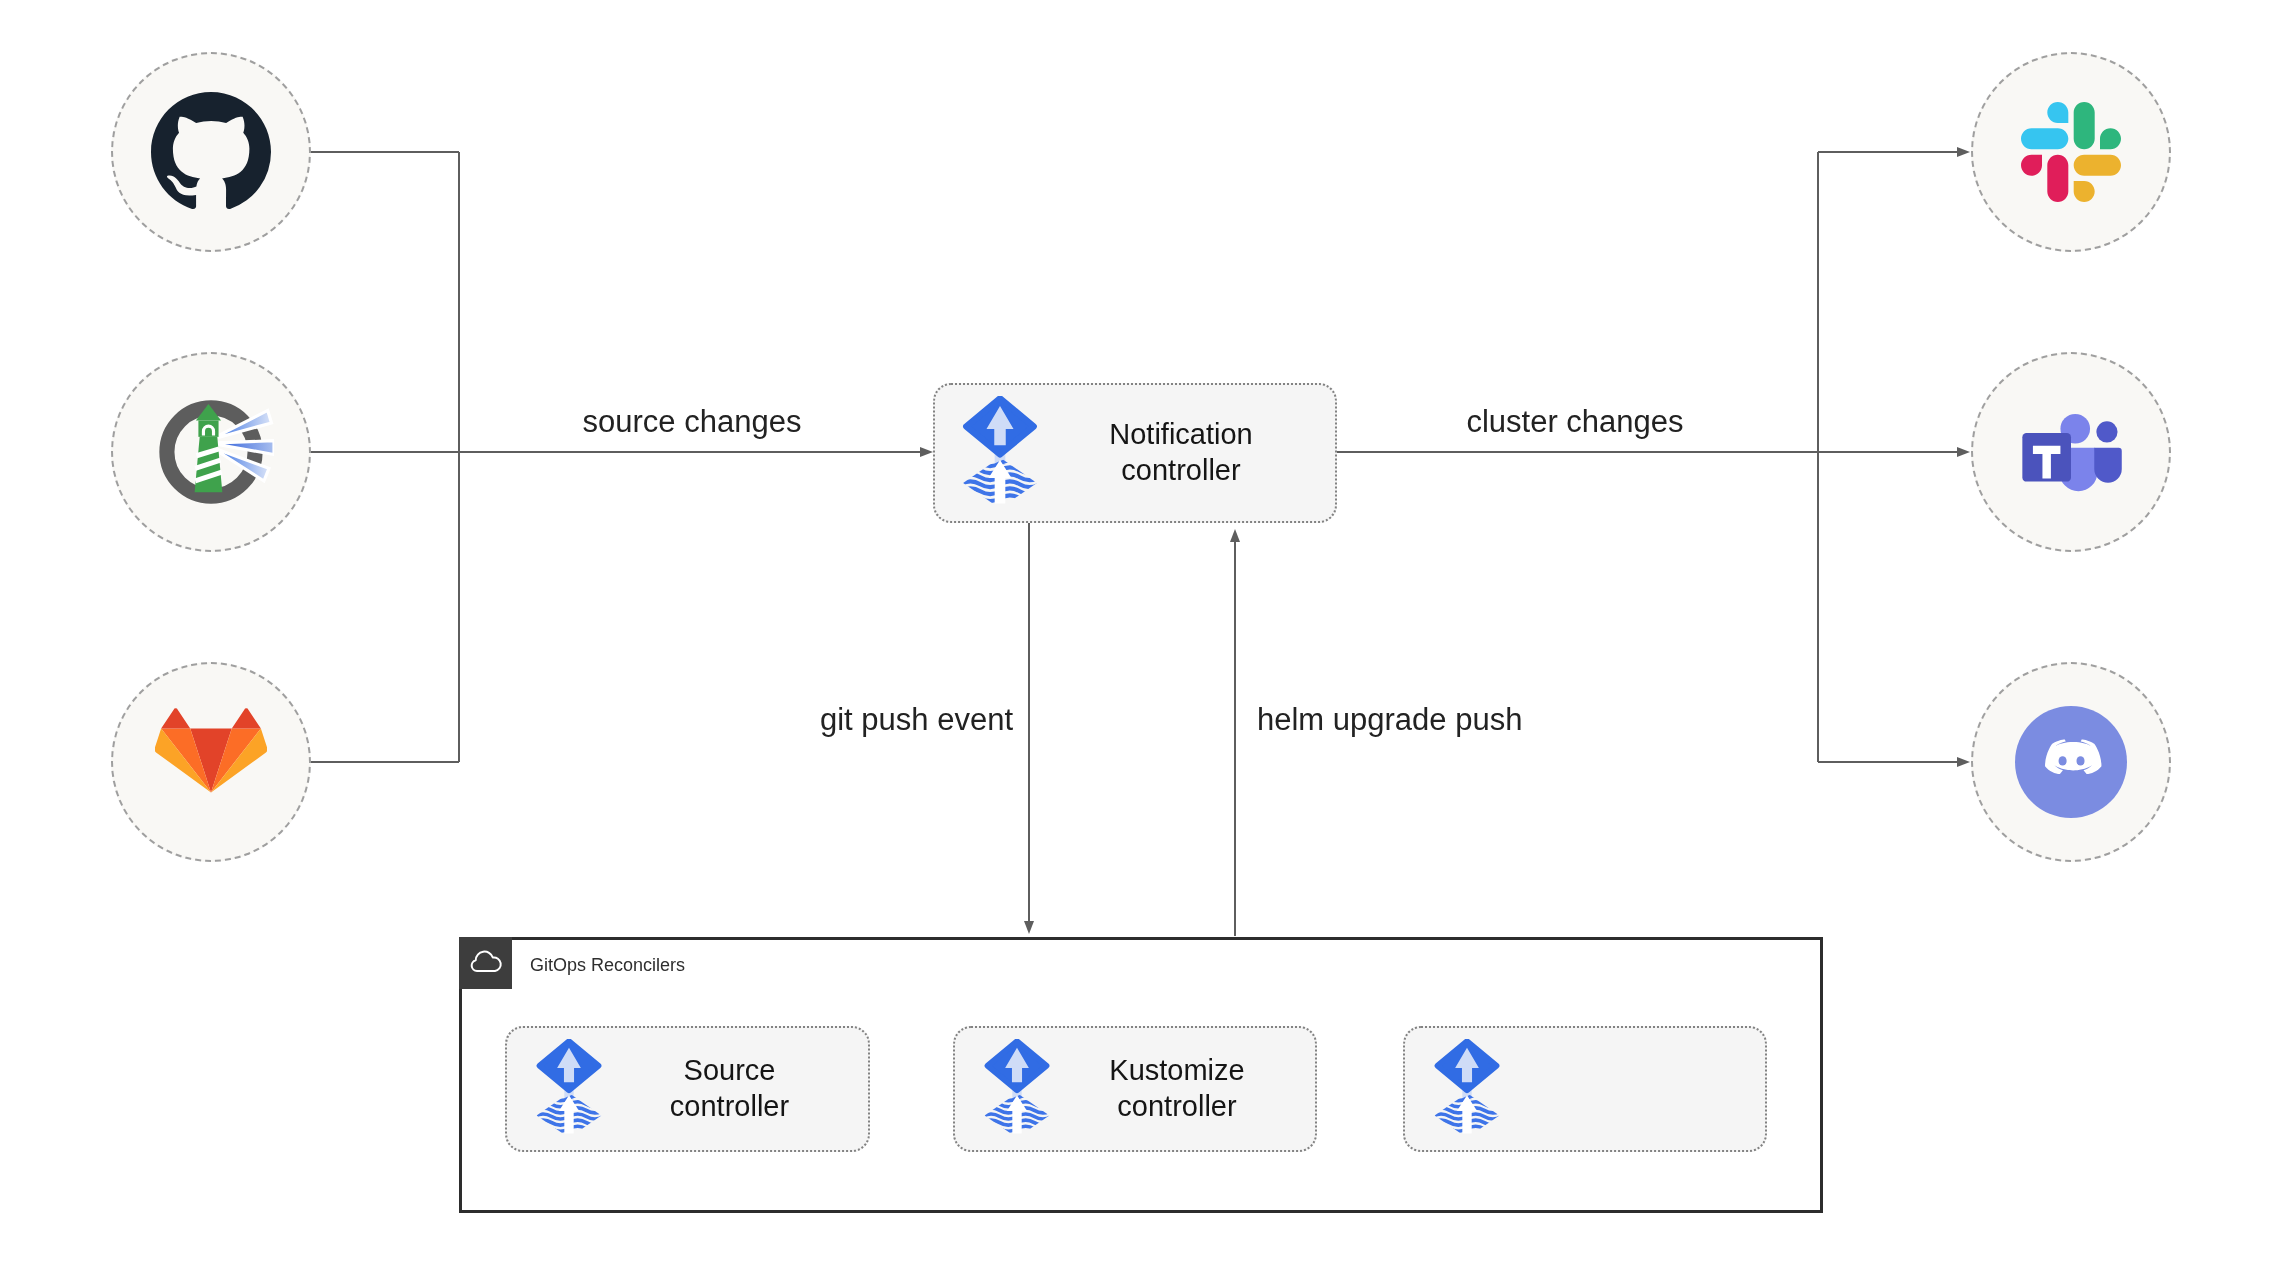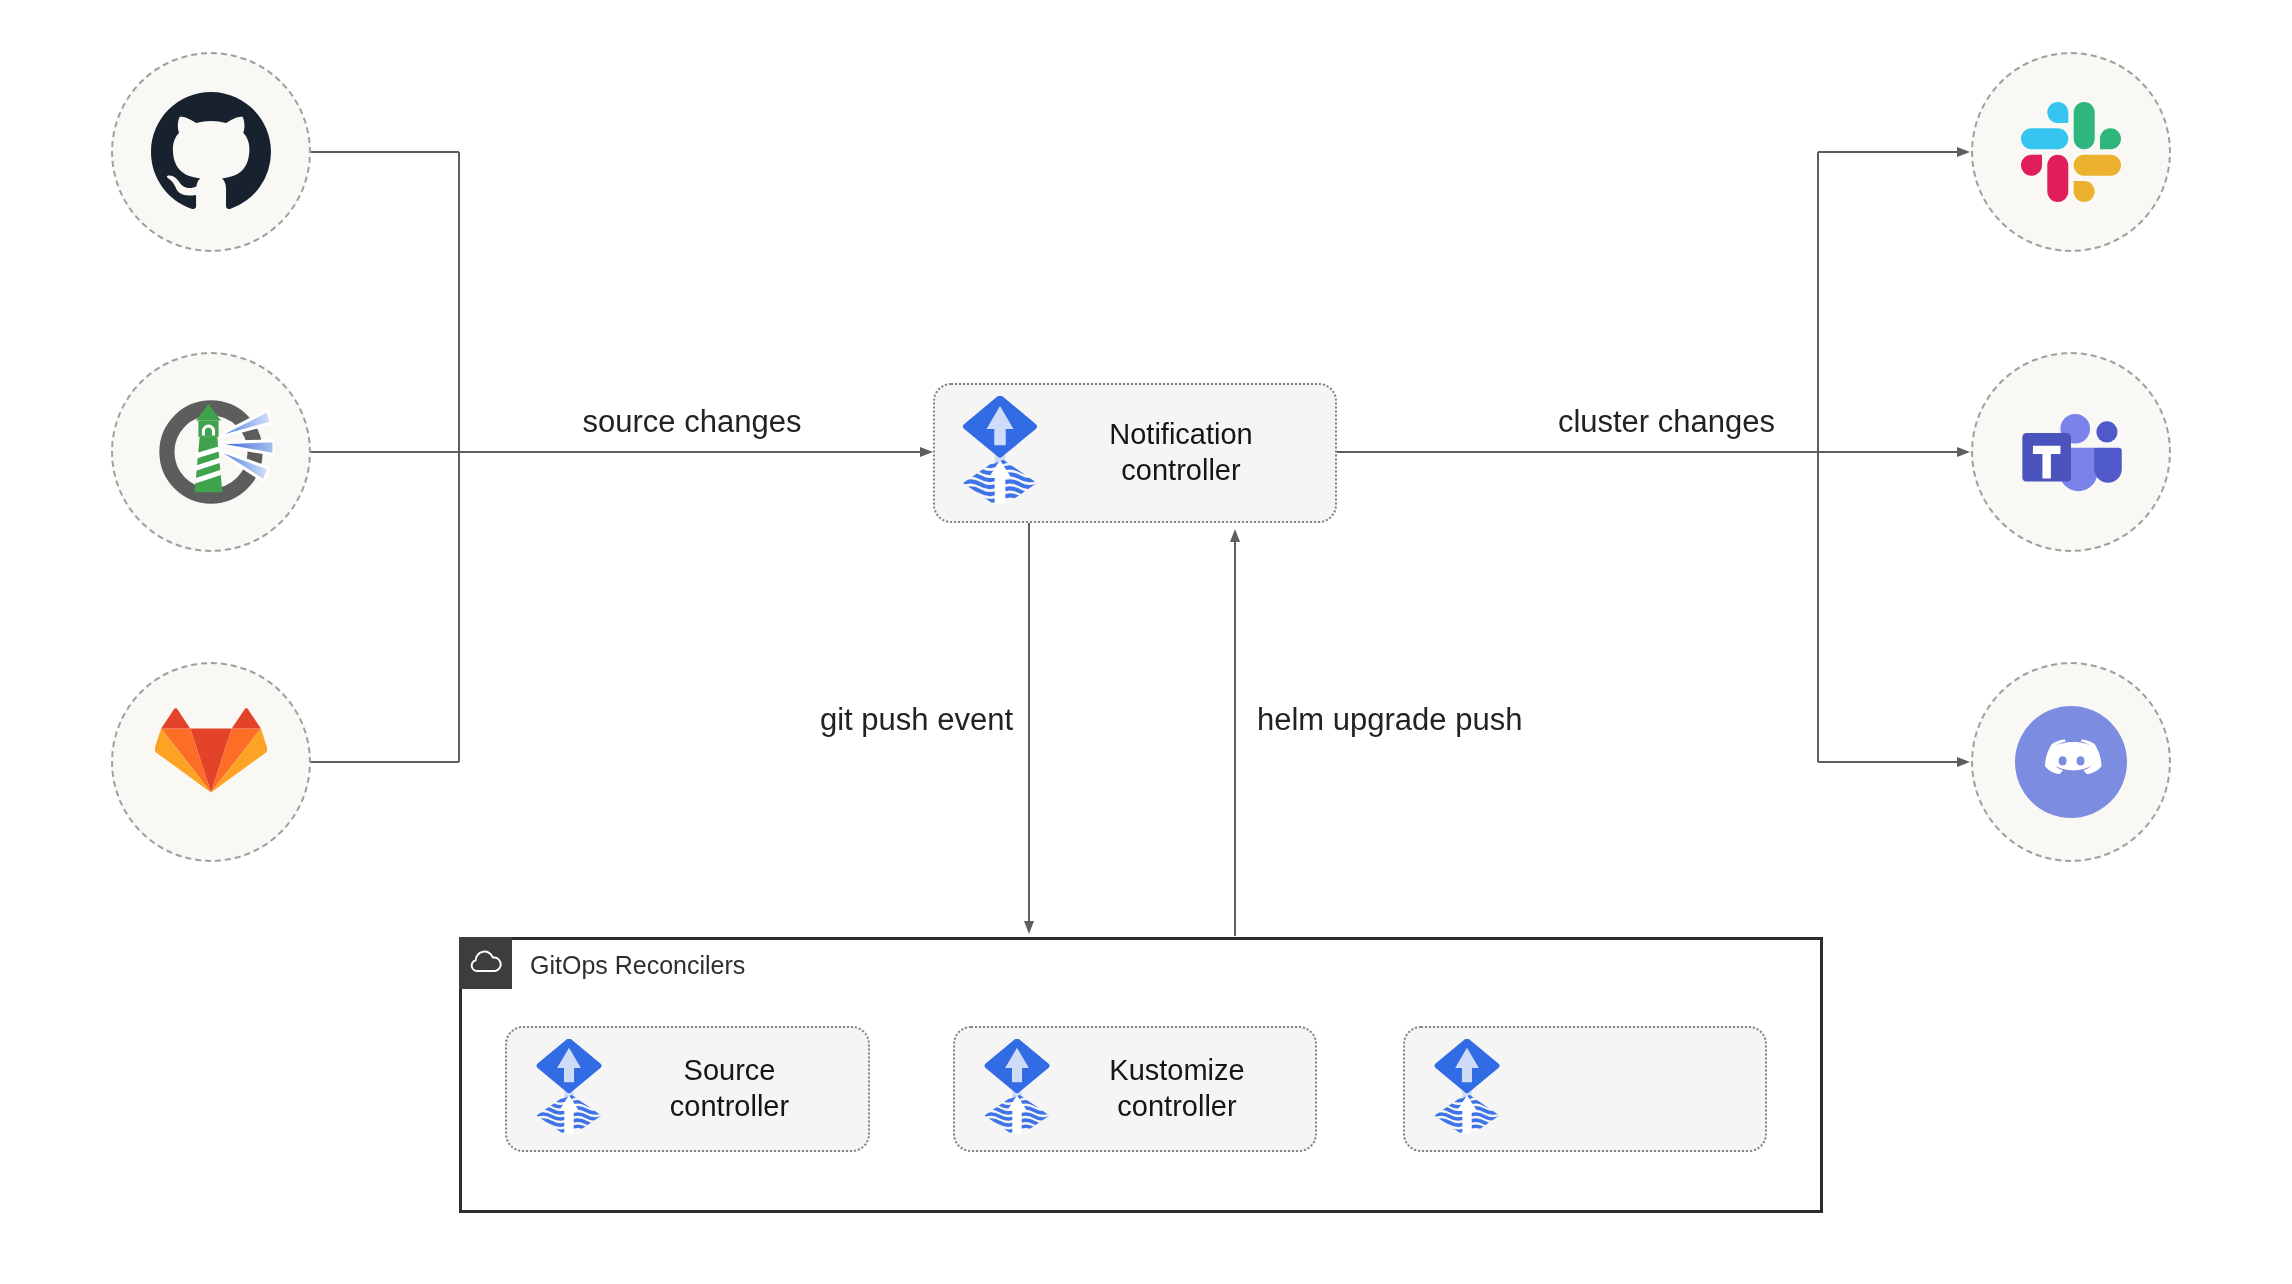--- a/index.html
+++ b/index.html
@@ -28,21 +28,21 @@
   .container-box{
     position:absolute;left:459px;top:937px;width:1364px;height:276px;
     box-sizing:border-box;border:3px solid #2d2d2d;background:#ffffff;
   }
   .badge{
     position:absolute;left:-3px;top:-3px;width:53px;height:52px;background:#3d3d3d;
     display:flex;align-items:center;justify-content:center;
   }
   .container-label{
     position:absolute;left:68px;top:0;height:50px;display:flex;align-items:center;
-    font-size:25px;color:#2e2e2e;
+    font-size:18px;color:#2e2e2e;
   }
 </style>
 </head>
 <body>
 
 <svg width="0" height="0" style="position:absolute" aria-hidden="true">
   <defs>
     <linearGradient id="beamA" x1="0" y1="0" x2="1" y2="0">
       <stop offset="0" stop-color="#2f6ae0"></stop>
         <stop offset="1" stop-color="#d9e3f8"></stop>
@@ -188,21 +188,21 @@
   <div class="ctrl" style="left:933px;top:383px;width:404px;height:140px;padding-left:24px">
     <svg class="flux" width="82" height="115">
         <use href="#flux"></use>
       </svg>
     <div class="ctrl-label">
       <span>Notification controller</span>
     </div>
   </div>
 
   <div class="edge-label" style="left:492px;top:404px;width:400px;text-align:center">source changes</div>
-  <div class="edge-label" style="left:1375px;top:404px;width:400px;text-align:right">cluster changes</div>
+  <div class="edge-label" style="left:1375px;top:404px;width:400px;text-align:center">cluster changes</div>
   <div class="edge-label" style="left:713px;top:702px;width:300px;text-align:right">git push event</div>
   <div class="edge-label" style="left:1257px;top:702px;width:400px;text-align:left">helm upgrade push</div>
 
   <div class="container-box">
     <div class="badge">
       <svg width="36" height="26">
           <use href="#cloud"></use>
         </svg>
     </div>
     <div class="container-label">GitOps Reconcilers</div>

